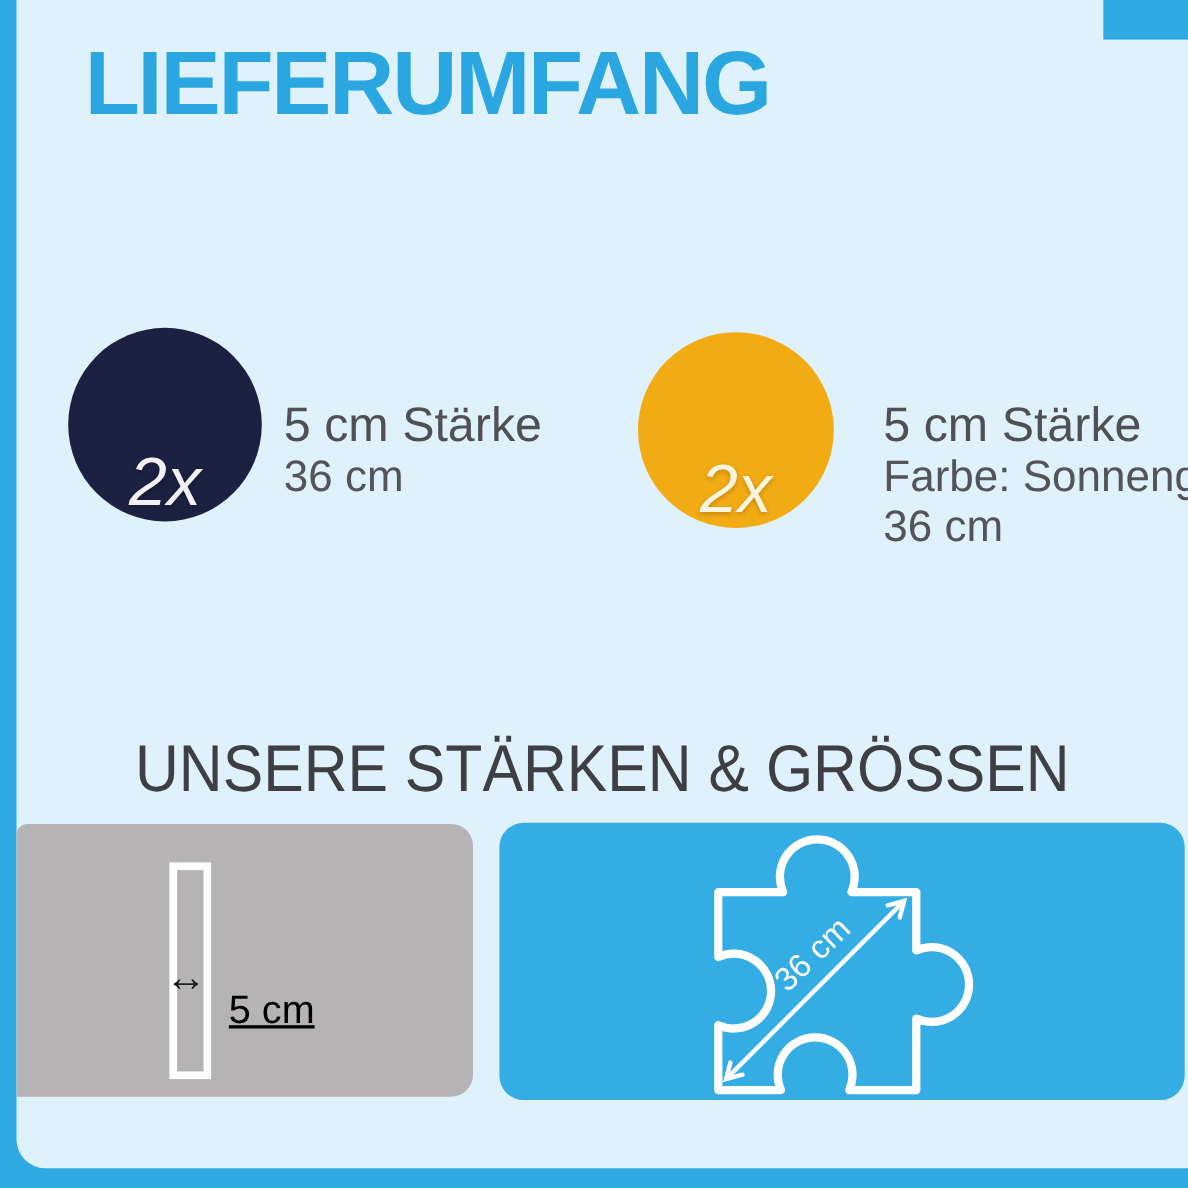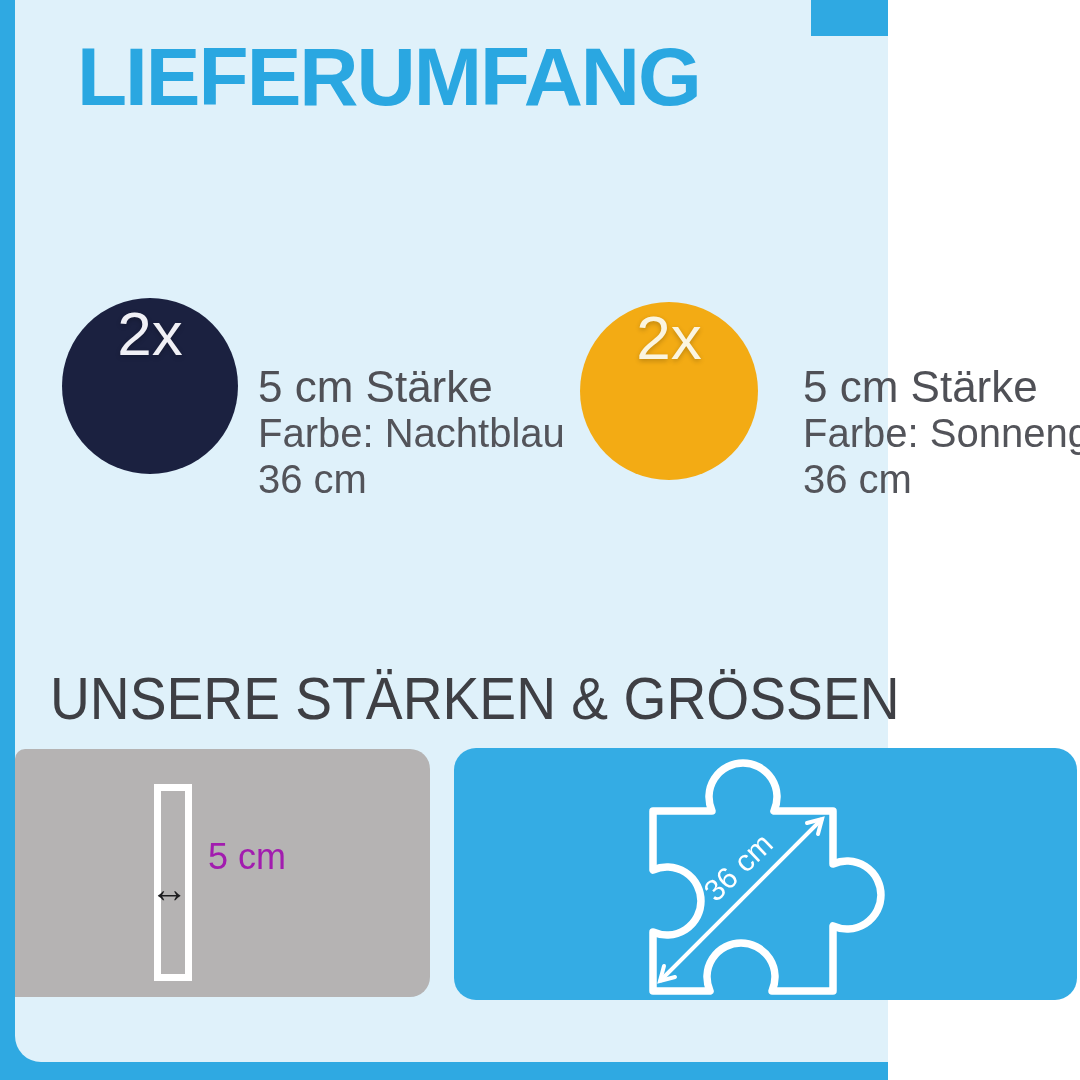--- a/index.html
+++ b/index.html
@@ -1,59 +1,58 @@
 <!DOCTYPE html>
 <html><head>
 <meta charset="utf-8">
 <style>
   html,body{margin:0;padding:0;}
   body{width:1080px;height:1080px;overflow:hidden;font-family:"Liberation Sans",sans-serif;}
-  .canvas{position:relative;width:888px;height:1080px;background:#2FA9E2;}
+  .canvas{position:relative;width:1080px;height:1080px;background:#2FA9E2;}
   .content{position:absolute;left:15px;top:0;right:0;bottom:18px;background:#DFF1FA;
            border-bottom-left-radius:26px;}
   .corner-accent{position:absolute;right:0;top:0;width:77px;height:36px;background:#2FA9E2;}
   .title{position:absolute;left:62px;top:30px;font-size:82px;font-weight:bold;
          letter-spacing:-2px;color:#2AA7E1;white-space:nowrap;}
-  .circle{position:absolute;border-radius:50%;display:flex;align-items:flex-start;justify-content:center;}
+  .circle{position:absolute;border-radius:50%;display:flex;align-items:flex-end;justify-content:center;font-style:italic;}
   .circle-navy{left:47px;top:298px;width:176px;height:176px;}
   .circle-yellow{left:565px;top:302px;width:178px;height:178px;}
   .badge{font-size:62px;text-shadow:0 2px 5px rgba(0,0,0,0.22);}
   .badge-navy{color:#F0F0F5;}
   .badge-yellow{color:#FBF5E0;}
   .item-text{position:absolute;color:#53545A;white-space:nowrap;}
   .item-text-1{left:243px;top:327px;}
   .item-text-2{left:788px;top:327px;}
   .line1{font-size:44px;line-height:47px;color:#4F5056;margin-top:36px;}
   .line2,.line3{font-size:40px;line-height:46px;}
   .section-heading{position:absolute;left:0;right:0;top:664px;text-align:center;
         font-size:60px;color:#3E3F44;transform:scaleX(0.92);white-space:nowrap;}
   .thickness-panel{position:absolute;left:0;top:749px;width:415px;height:248px;
         background:#B5B3B3;border-radius:10px 20px 20px 0;}
   .felt-rect{position:absolute;left:139px;top:784px;width:24px;height:183px;
         border:7px solid #FFFFFF;background:transparent;}
   .width-arrow{position:absolute;left:135px;top:870px;font-size:38px;color:#1C1C1E;line-height:38px;}
-  .thickness-label{position:absolute;left:193px;top:836px;font-size:36px;color:#a21caf;}
+  .thickness-label{position:absolute;left:193px;top:897px;font-size:36px;color:#000000;text-decoration:underline;}
   .size-panel{position:absolute;left:439px;top:748px;width:623px;height:252px;
         background:#34ACE4;border-radius:22px;}
   .puzzle-svg{position:absolute;left:164px;top:11px;}
 </style>
 </head>
 <body>
 
 <div class="canvas">
   <div class="content">
 
     <div class="title">LIEFERUMFANG</div>
 
     <div class="circle circle-navy" style="background: rgb(27, 33, 64);">
       <span class="badge badge-navy">2x</span>
     </div>
     <div class="item-text item-text-1">
       <div class="line1">5 cm Stärke</div>
-      <div class="line2">Farbe: Nachtblau</div>
       <div class="line3">36 cm</div>
     </div>
 
     <div class="circle circle-yellow" style="background: rgb(243, 171, 20);">
       <span class="badge badge-yellow">2x</span>
     </div>
     <div class="item-text item-text-2">
       <div class="line1">5 cm Stärke</div>
       <div class="line2">Farbe: Sonnengelb</div>
       <div class="line3">36 cm</div>

